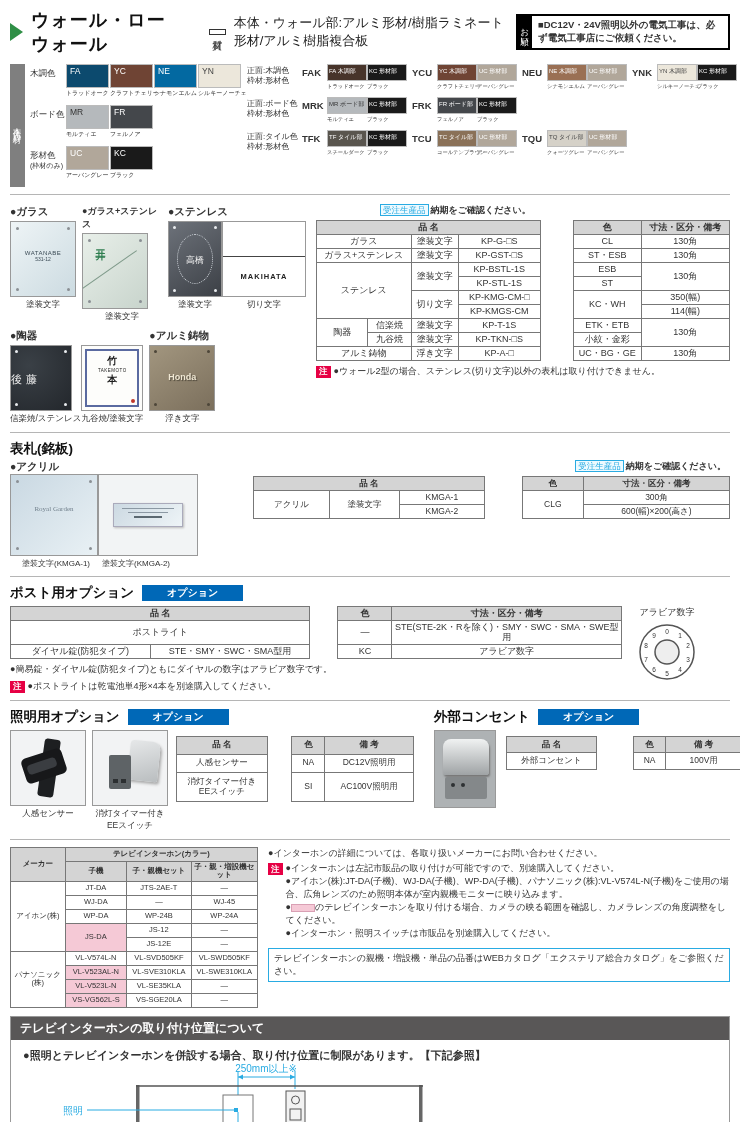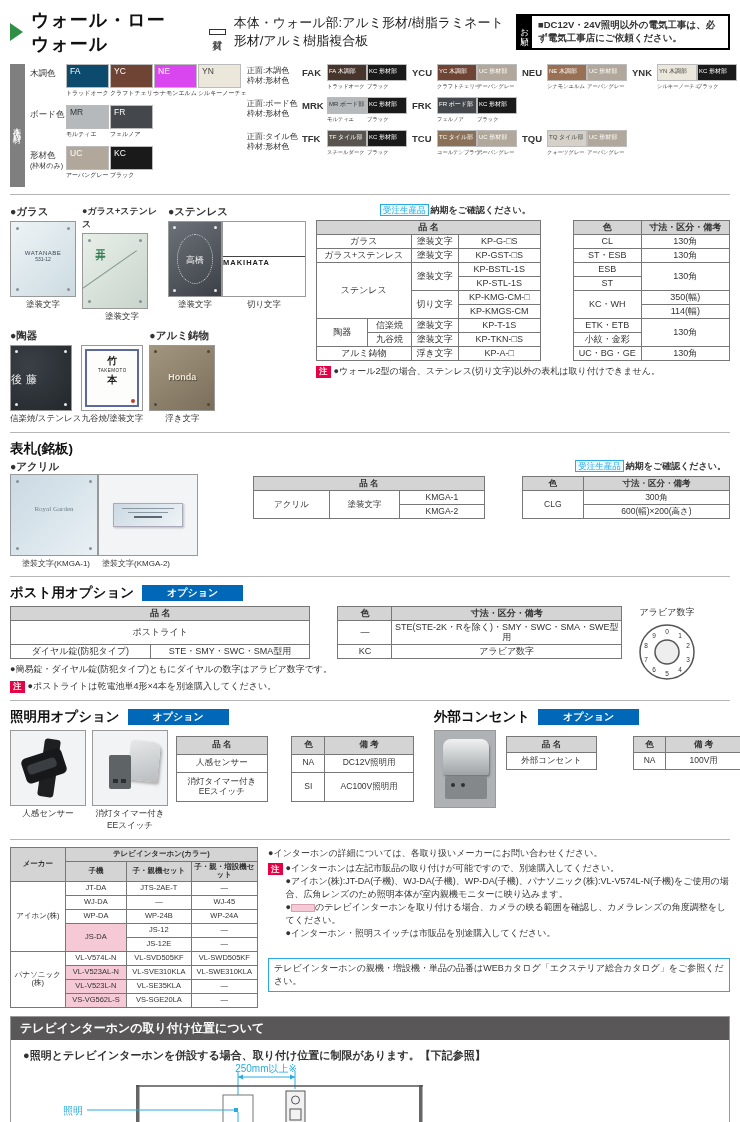--- a/index.html
+++ b/index.html
@@ -42,21 +42,21 @@
 .t td.sp,.t th.sp{border:none;background:#fff}
 .pink{background:#f5c9d6}
 .cards{display:flex;gap:10px}
 .grp .glabel{font-size:10.5px;font-weight:bold;margin-bottom:2px}
 .crd{border:1px solid #999;position:relative;overflow:hidden}
 .cap{font-size:8.5px;text-align:center;margin-top:2px}
 .screw{position:absolute;width:3px;height:3px;border-radius:50%;background:#8a8f94}
 .screw.w{background:#e9ecef}
 .note{font-size:9px;margin-top:4px}
 .pinline{display:inline-block;width:24px;height:8px;background:#f5c9d6;border:1px solid #d9a0b4;vertical-align:middle}
-.bluebox{border:1px solid #29abe2;padding:3px 5px;font-size:9px;margin-top:18px;width:462px}
+.bluebox{border:1px solid #29abe2;padding:3px 5px;font-size:9px;margin-top:8px;width:462px}
 .mountbox{border:1px solid #999;margin-top:8px}
 .mounthdr{background:#595757;color:#fff;font-size:12px;font-weight:bold;padding:3px 9px}
 .mountbody{padding:8px 12px 4px}
 </style>
 </head>
 <body>
 
 <div class="hline">
  <span class="arrow"></span>
  <span class="title">ウォール・ローウォール</span>
@@ -75,21 +75,21 @@
    <div class="swlabel"><span>木調色</span></div>
    <div class="swi">
           <div class="chip" style="background: #0c4a6e; color: rgb(255, 255, 255);">FA</div>
           <div class="swname">トラッドオーク</div>
         </div>
    <div class="swi">
           <div class="chip" style="background: rgb(111, 68, 52); color: rgb(255, 255, 255);">YC</div>
           <div class="swname">クラフトチェリー</div>
         </div>
    <div class="swi">
-          <div class="chip" style="background: #d946ef; color: rgb(255, 255, 255);">NE</div>
+          <div class="chip" style="background: #0369a1; color: rgb(255, 255, 255);">NE</div>
           <div class="swname">シナモンエルム</div>
         </div>
    <div class="swi">
           <div class="chip" style="background: rgb(236, 231, 219); color: rgb(68, 68, 68);">YN</div>
           <div class="swname">シルキーノーチェ</div>
         </div>
   </div>
   <div class="swrow">
    <div class="swlabel"><span>ボード色</span></div>
    <div class="swi">
@@ -284,21 +284,21 @@
                 <span class="screw w" style="top:4px;right:4px"></span>
                 <span class="screw w" style="bottom:4px;left:4px"></span>
                 <span class="screw w" style="bottom:4px;right:4px"></span>
        <div style="position:absolute;inset:12px 8px;border:1px dotted #cfd4da;border-radius:50%"></div>
        <div style="position:absolute;width:100%;top:32px;text-align:center;color:#f2f2f2;font-size:9px">高橋</div>
       </div>
       <div class="cap">塗装文字</div>
      </div>
      <div>
       <div class="crd" style="width:84px;height:76px;background:#fff">
-       <div style="position:absolute;width:100%;top:34px;text-align:left;font-size:7.5px;font-weight:bold;letter-spacing:1px;color:#222;border-top:1px solid #444;padding-top:1px;border-bottom:0">MAKIHATA</div>
+       <div style="position:absolute;width:100%;top:34px;text-align:center;font-size:7.5px;font-weight:bold;letter-spacing:1px;color:#222;border-top:1px solid #444;padding-top:15px;border-bottom:0">MAKIHATA</div>
       </div>
       <div class="cap">切り文字</div>
      </div>
     </div>
    </div>
   </div>
   <div class="cards" style="margin-top:6px;gap:6px">
    <div class="grp">
     <div class="glabel">●陶器</div>
     <div style="display:flex">

